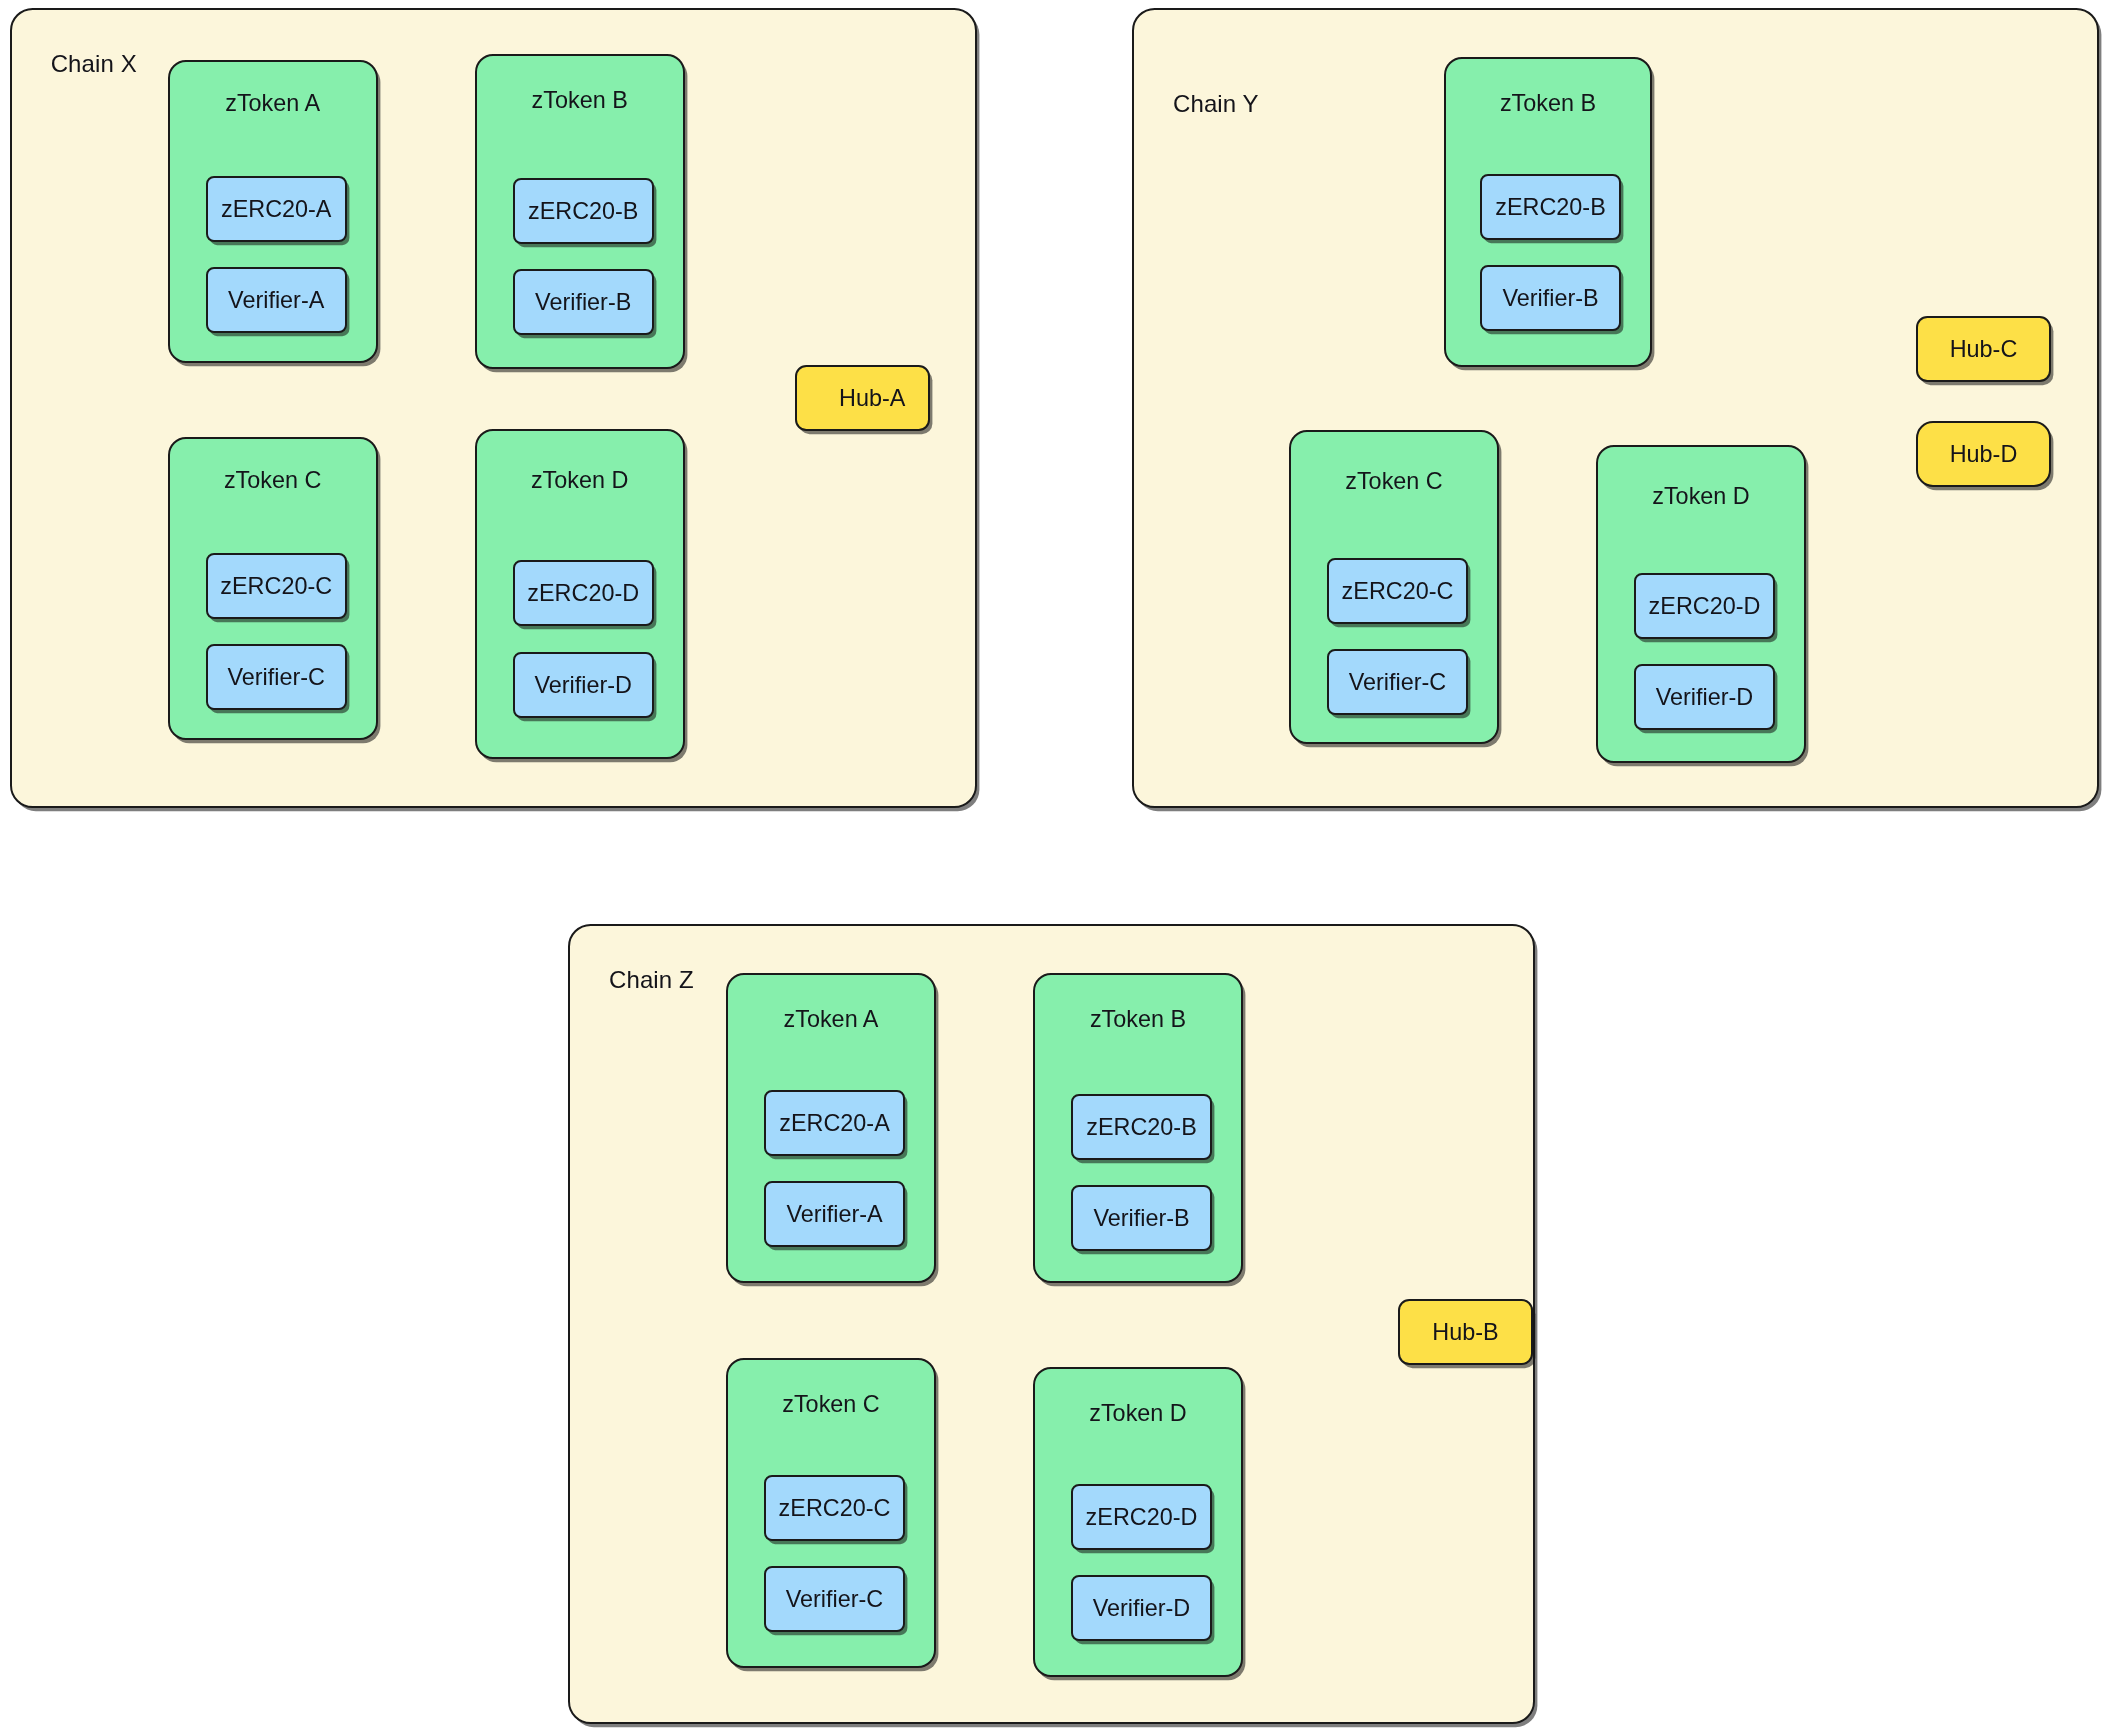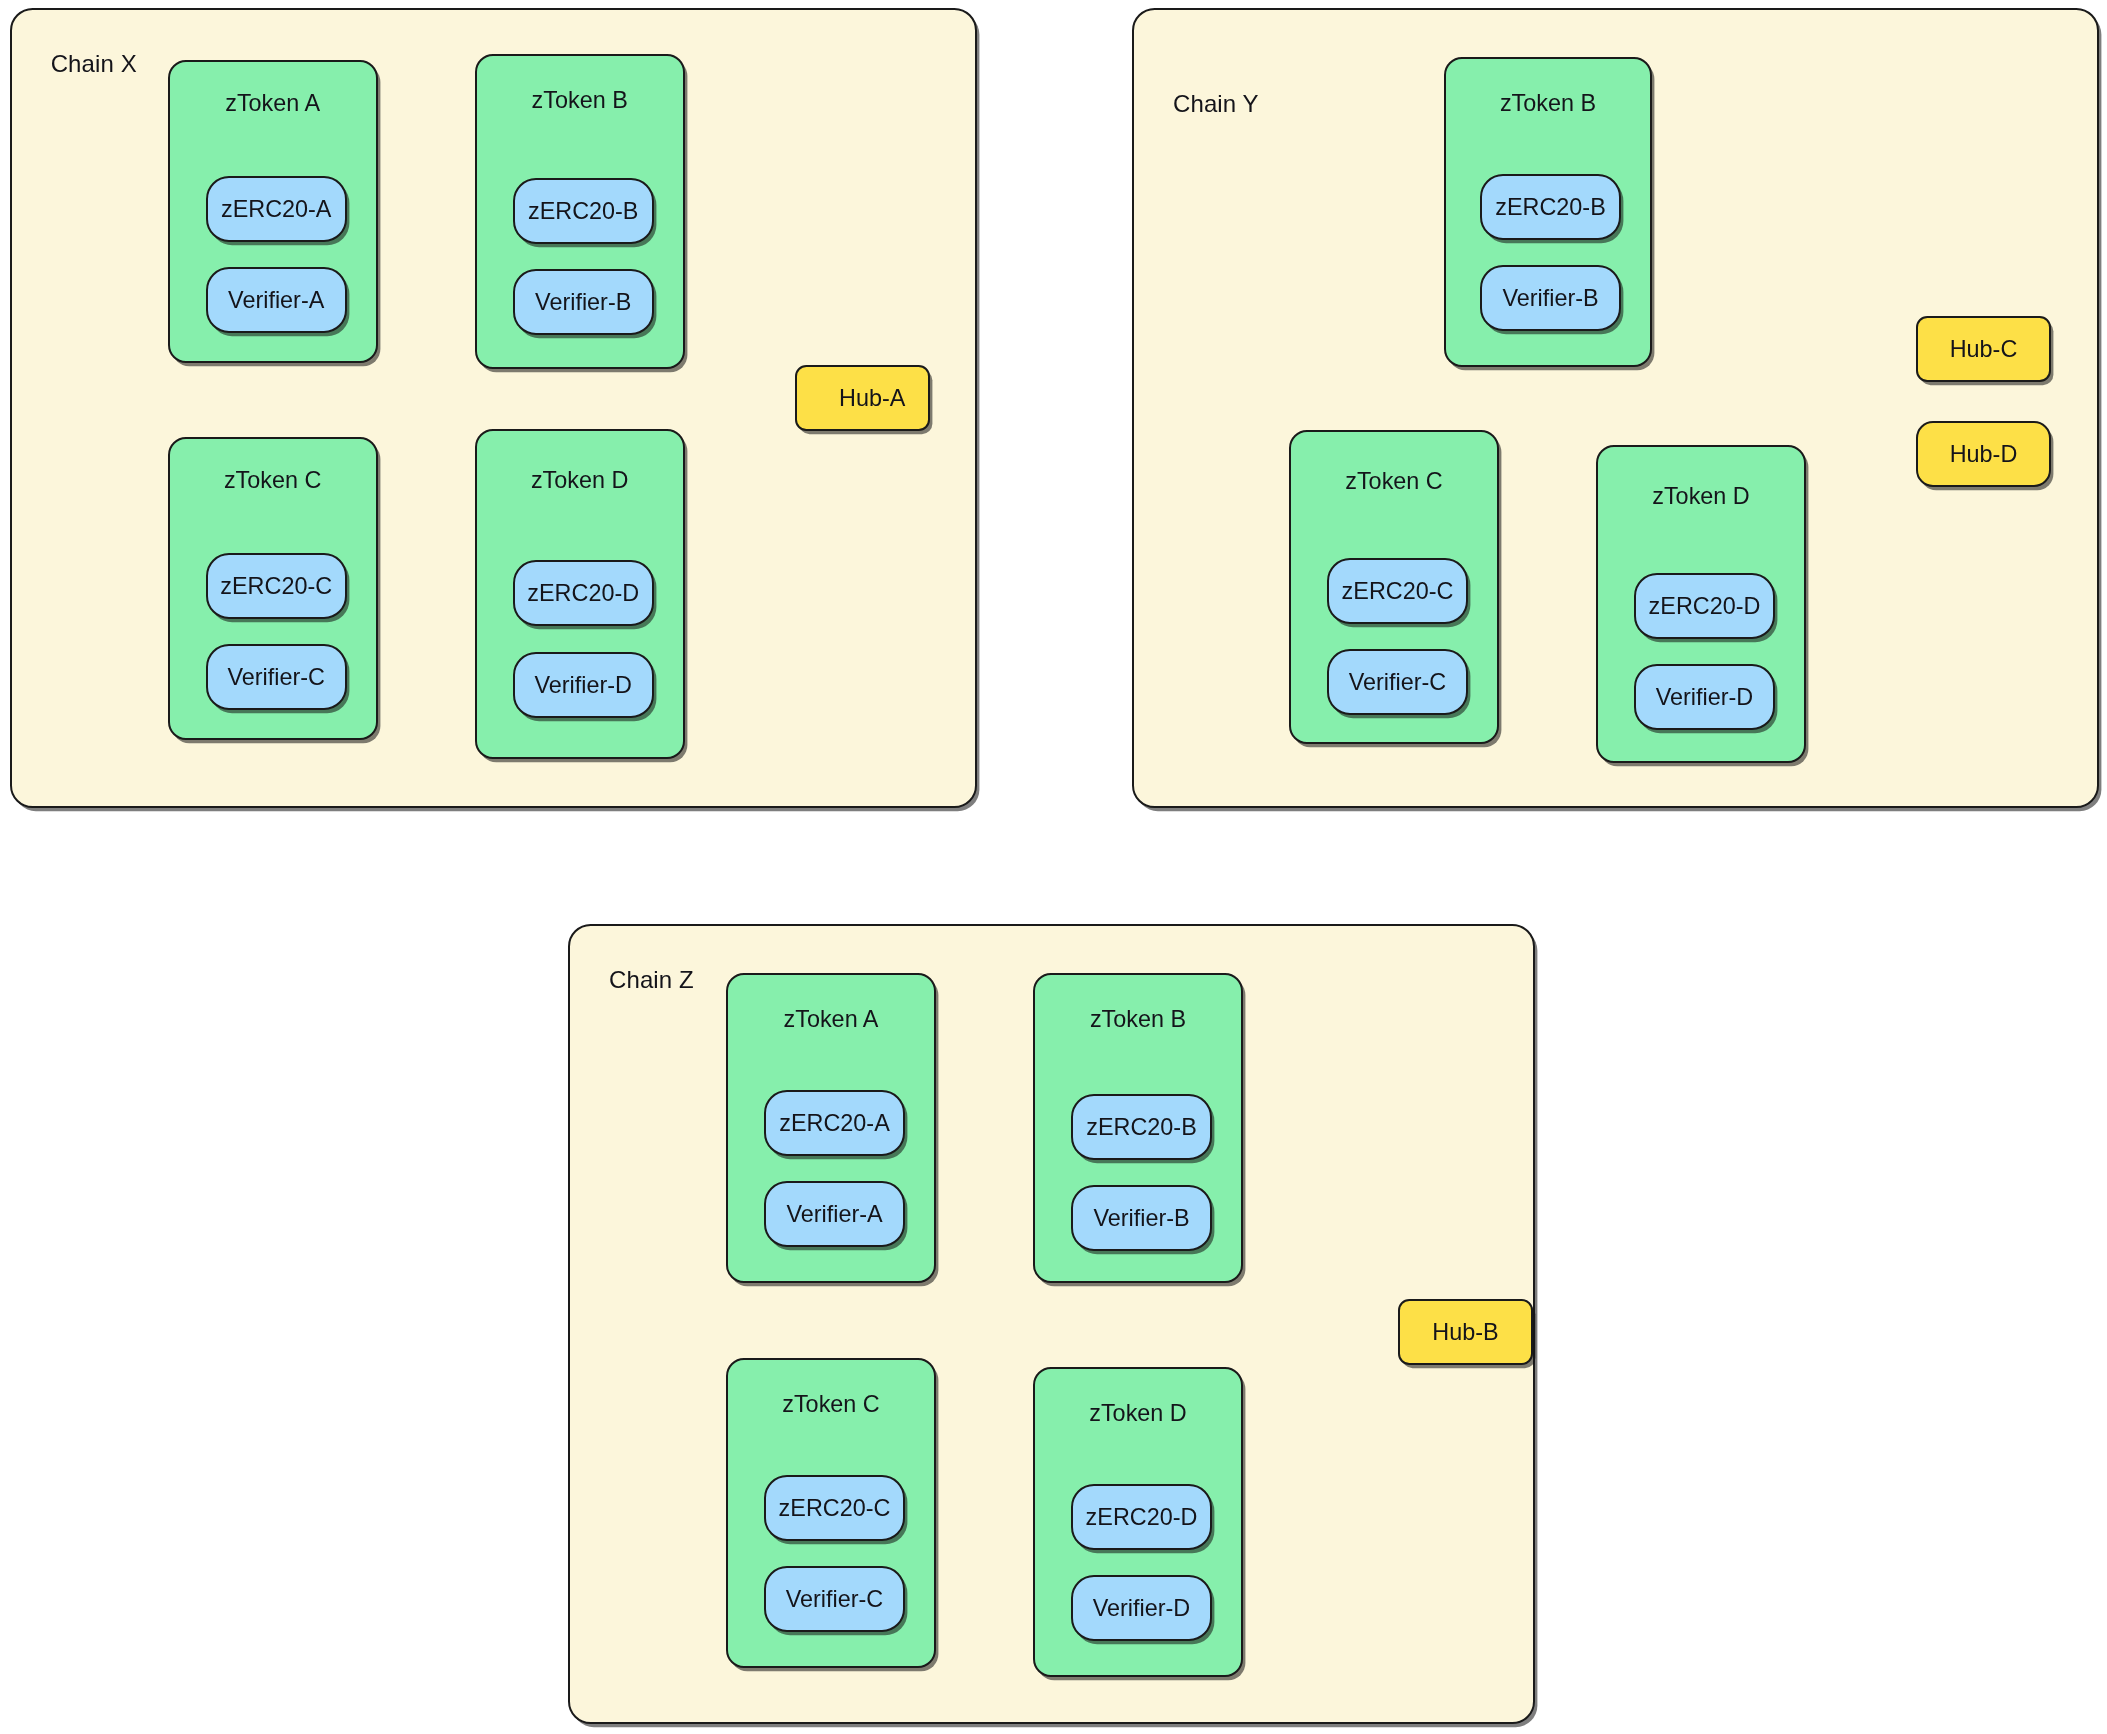--- a/index.html
+++ b/index.html
@@ -51,21 +51,21 @@
     font-size: 23.4px;
     color: #14141a;
     white-space: nowrap;
   }
 
   
   .node {
     position: absolute;
     background: #A3D9FC;
     border: 2.4px solid #1a1a1a;
-    border-radius: 23px;
+    border-radius: 8px;
     box-sizing: border-box;
     display: flex;
     align-items: center;
     justify-content: center;
     font-size: 23.4px;
     color: #14141a;
     white-space: nowrap;
     box-shadow: 3.2px 4px 0 -0.8px rgba(20,20,20,0.55);
   }
   .hub {

